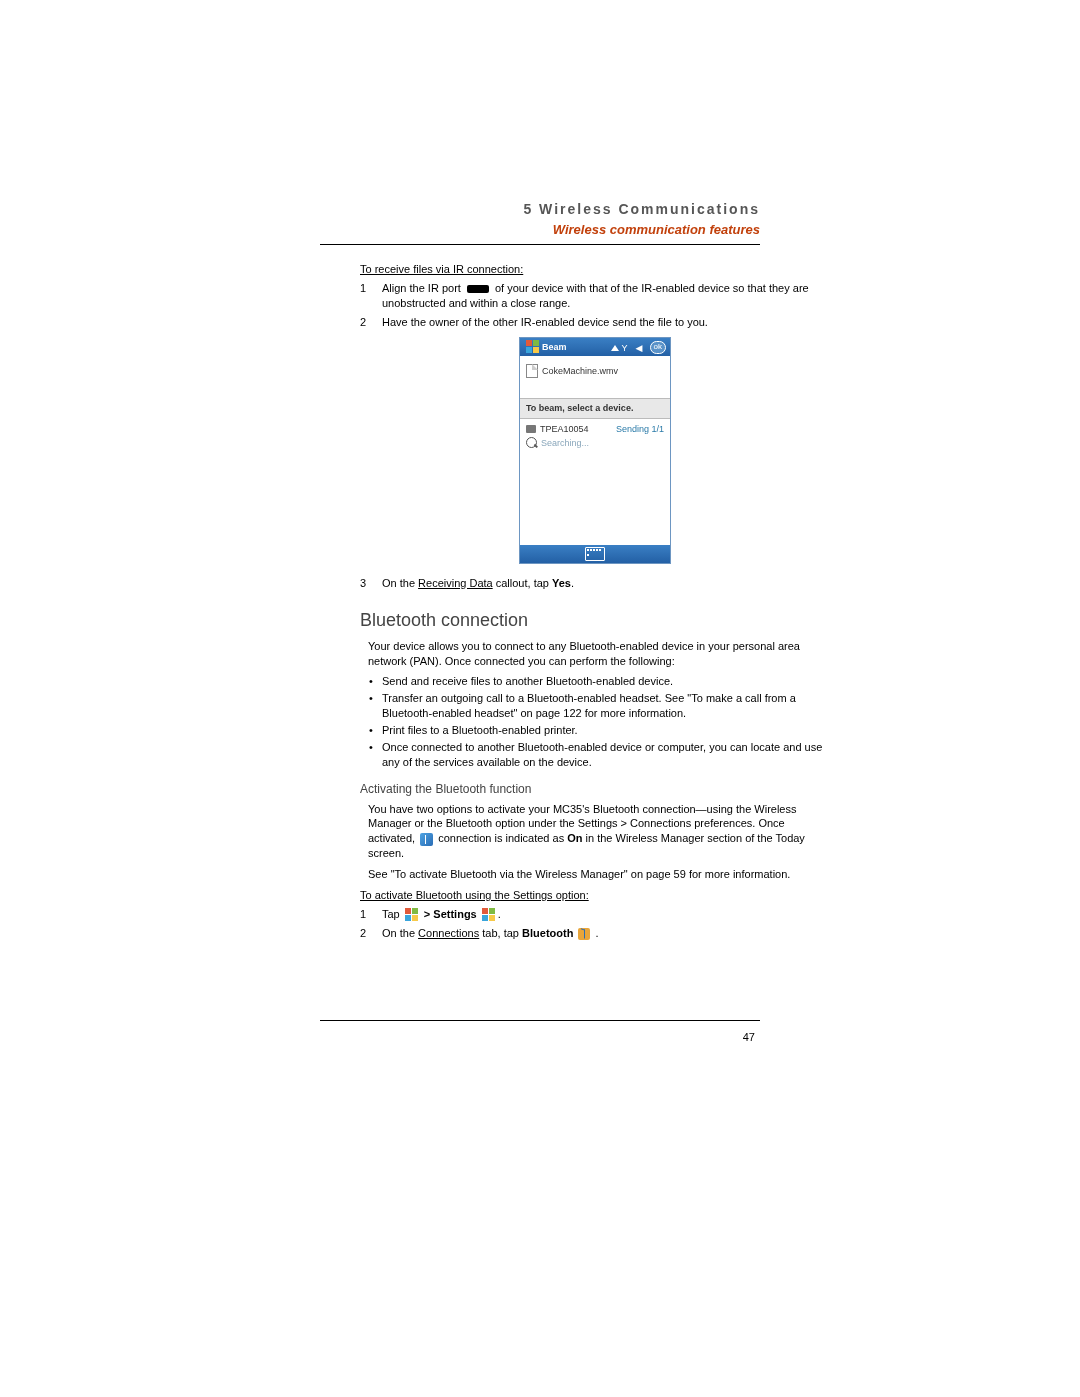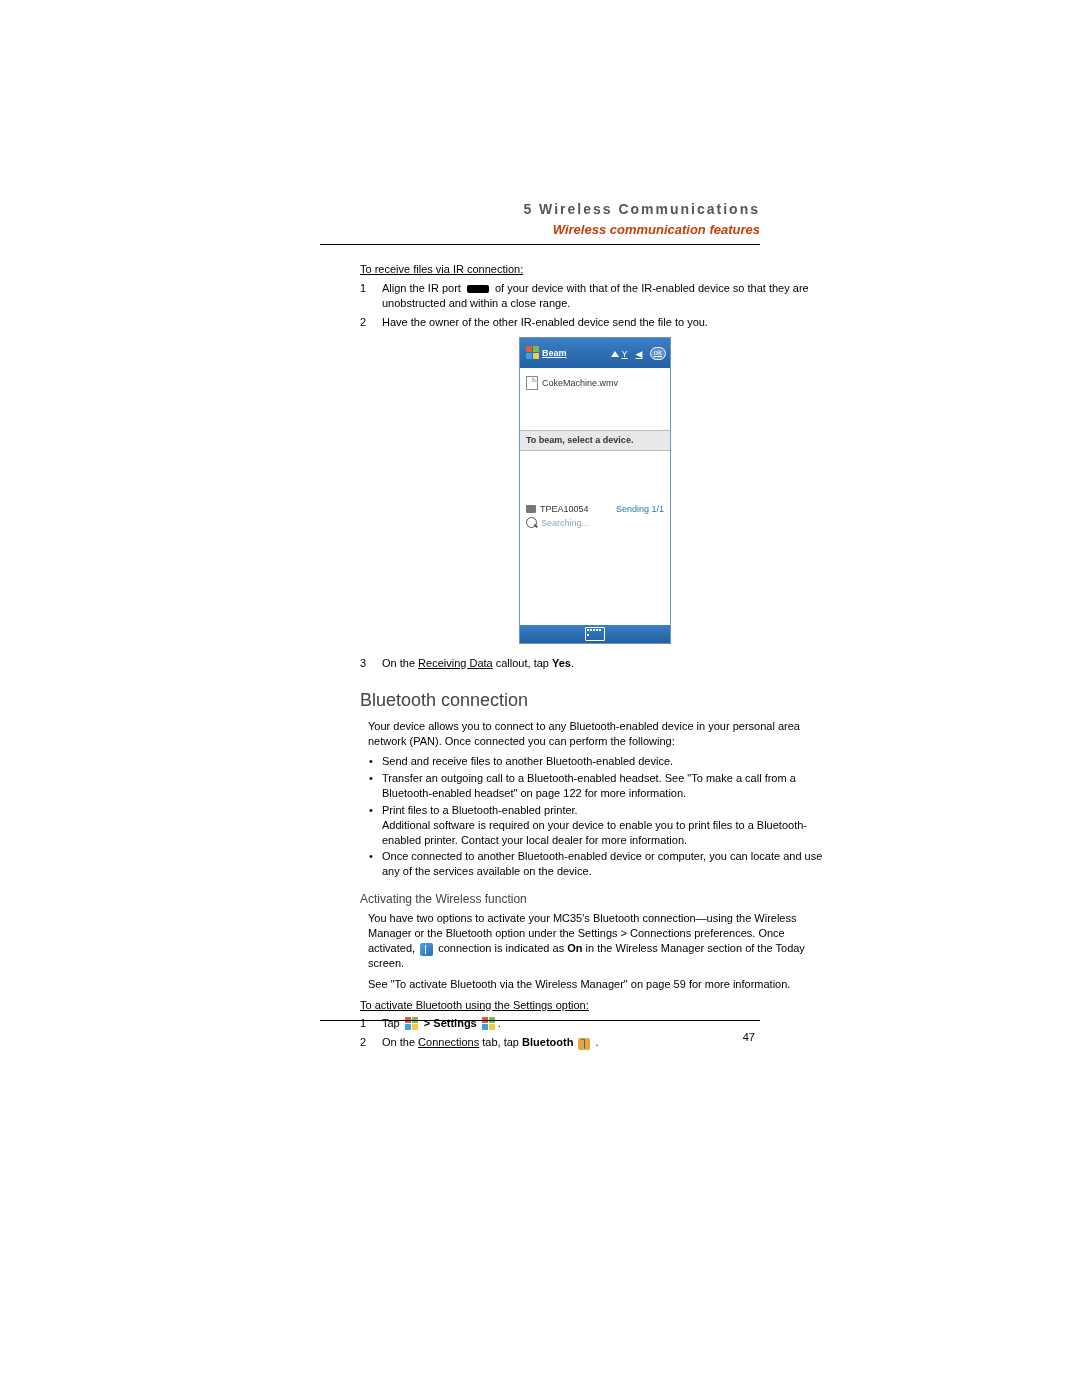--- a/index.html
+++ b/index.html
@@ -28,29 +28,29 @@
   .win-icon span{position:absolute;width:6px;height:6px;}
   .win-icon .r{background:#e15a3a;left:0;top:0;}
   .win-icon .g{background:#7fba42;left:7px;top:0;}
   .win-icon .b{background:#39a5dc;left:0;top:7px;}
   .win-icon .y{background:#f7c948;left:7px;top:7px;}
   .bt-sm{display:inline-block;width:12px;height:12px;vertical-align:middle;margin:0 2px;position:relative;}
   .bt-sm::before{content:"";position:absolute;inset:0;background:#e8a53a;border-radius:2px;}
   .bt-sm::after{content:"";position:absolute;left:3px;top:1px;width:3px;height:8px;border:1px solid #2a6db5;border-left:none;border-bottom:none;transform:skewY(20deg);}
   
   .shot{width:150px;margin:8px auto 12px auto;border:1px solid #6d96c2;font-size:9px;background:#fff;}
-  .shot .titlebar{background:linear-gradient(#3a7fc4,#2360a5);color:#fff;display:flex;align-items:center;height:30px;padding:0 4px;text-decoration:underline;}
+  .shot .titlebar{background:linear-gradient(#3a7fc4,#2360a5);color:#fff;display:flex;align-items:center;height:18px;padding:0 4px;}
   .shot .titlebar .lbl{flex:1;font-weight:bold;}
   .shot .titlebar .ic{width:11px;height:11px;margin-left:3px;display:inline-block;}
   .shot .file{padding:8px 6px 20px 6px;color:#333;text-align:right;}
   .shot .file .doc{display:flex;align-items:center;}
   .shot .file .doc .di{width:10px;height:12px;border:1px solid #888;margin-right:4px;position:relative;background:#fff;}
   .shot .file .doc .di::after{content:"";position:absolute;right:-1px;top:-1px;border:3px solid transparent;border-left-color:#ccc;border-bottom-color:#ccc;}
-  .shot .bar{background:#e8e8e8;border-top:1px solid #bbb;border-bottom:1px solid #bbb;padding:3px 6px;font-weight:bold;color:#333;margin-top:20px;}
-  .shot .list{height:118px;padding:4px 6px;margin-top:48px;}
+  .shot .bar{background:#e8e8e8;border-top:1px solid #bbb;border-bottom:1px solid #bbb;padding:3px 6px;font-weight:bold;color:#333;}
+  .shot .list{height:118px;padding:4px 6px;}
   .shot .row{display:flex;align-items:center;margin-bottom:2px;}
   .shot .row .ri{width:10px;height:8px;margin-right:4px;background:#777;border-radius:1px;}
   .shot .row .rn{flex:1;color:#333;}
   .shot .row .rs{color:#2a7aa8;}
   .shot .row2 .ri{border-radius:50%;width:9px;height:9px;border:1.5px solid #555;background:transparent;position:relative;}
   .shot .row2 .ri::after{content:"";position:absolute;width:4px;height:1.5px;background:#555;left:7px;top:7px;transform:rotate(45deg);}
   .shot .row2 .rn{color:#8aa7bb;}
   .shot .bottombar{height:18px;background:linear-gradient(#3a7fc4,#2360a5);display:flex;align-items:center;justify-content:center;}
   .shot .bottombar .kb{width:16px;height:10px;border:1px solid #fff;border-radius:1px;display:flex;flex-wrap:wrap;padding:1px;gap:1px;}
   .shot .bottombar .kb i{width:2px;height:2px;background:#fff;}
@@ -143,29 +143,29 @@
       <li>
           <span class="dot">•</span>
           <span class="txt">Send and receive files to another Bluetooth-enabled device.</span>
         </li>
       <li>
           <span class="dot">•</span>
           <span class="txt">Transfer an outgoing call to a Bluetooth-enabled headset. See "To make a call from a Bluetooth-enabled headset" on page 122 for more information.</span>
         </li>
       <li>
           <span class="dot">•</span>
-          <span class="txt"><span>Print files to a Bluetooth-enabled printer.</span><br><span>Additional software is required on your device to enable you to print files to a Bluetooth-enabled printer. Contact your local dealer for more information.</span></span>
+          <span class="txt"><span>Print files to a Bluetooth-enabled printer.</span><br></span>
         </li>
       <li>
           <span class="dot">•</span>
           <span class="txt">Once connected to another Bluetooth-enabled device or computer, you can locate and use any of the services available on the device.</span>
         </li>
     </ul>
 
-    <div class="h3">Activating the Wireless function</div>
+    <div class="h3">Activating the Bluetooth function</div>
     <p class="para">
       <span>You have two options to activate your MC35's Bluetooth connection—using the Wireless Manager or the Bluetooth option under the Settings &gt; Connections preferences. Once activated, </span><span class="bt-icon"></span><span> connection is indicated as </span><b>On</b><span> in the Wireless Manager section of the Today screen.</span>
     </p>
 
     <p class="para">See "To activate Bluetooth via the Wireless Manager" on page 59 for more information.</p>
 
     <div class="sect-u">To activate Bluetooth using the Settings option:</div>
     <ol class="steps">
       <li>
         <span class="num">1</span>

